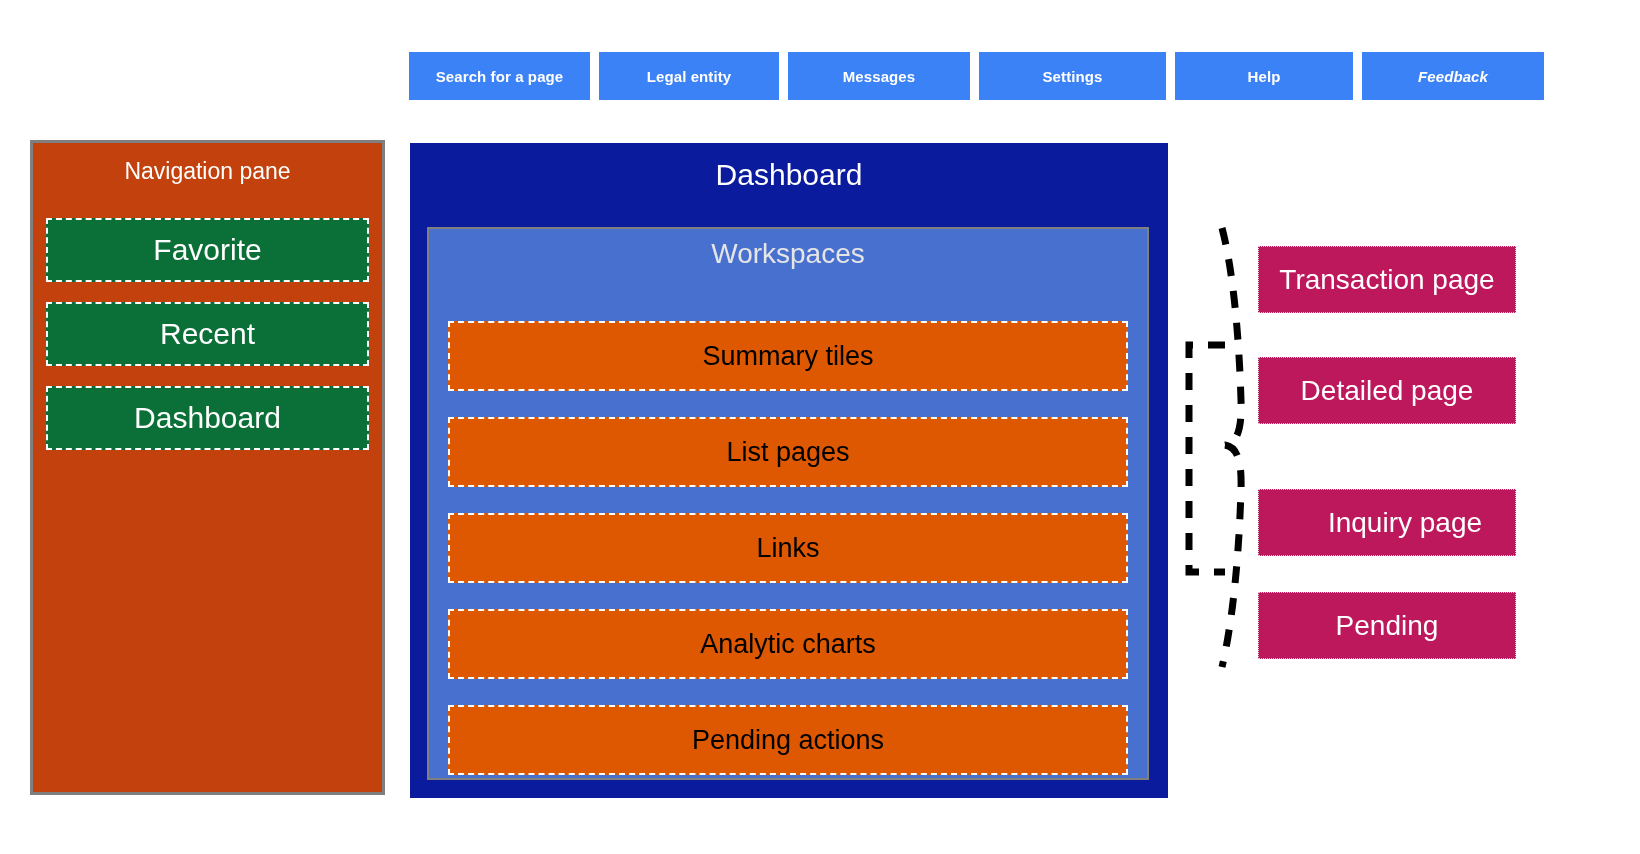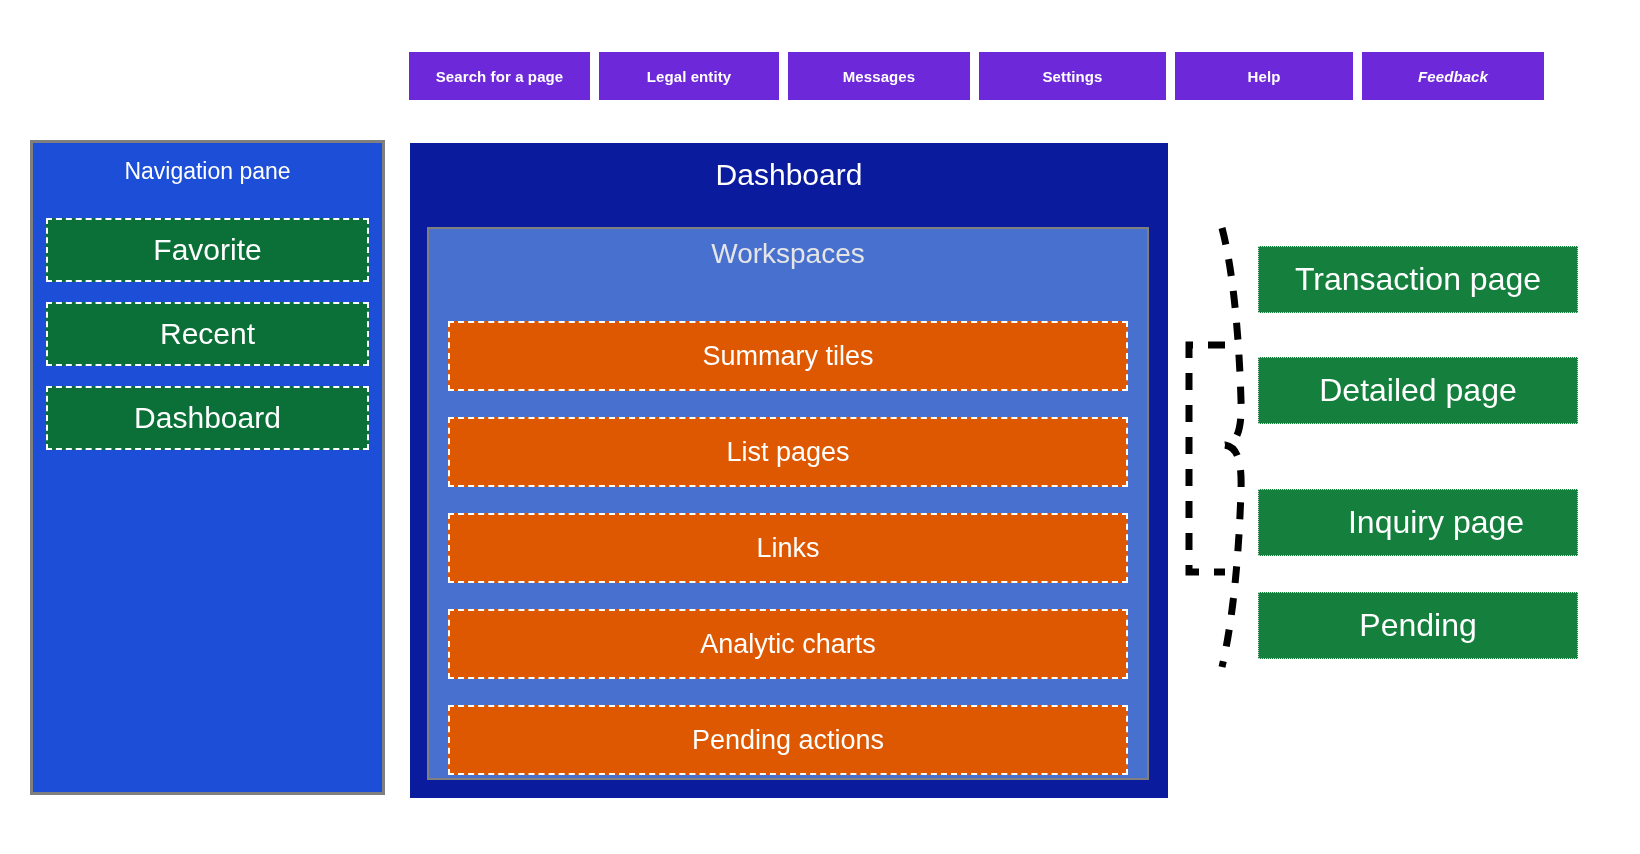--- a/index.html
+++ b/index.html
@@ -10,41 +10,41 @@
     font-family:"Liberation Sans", sans-serif;
     overflow:hidden;
     position:relative;
     -webkit-font-smoothing:antialiased;
   }
   .stage{position:absolute;left:0;top:0;width:1640px;height:854px;}
 
   
   .topbar{position:absolute;left:409px;top:52px;height:48px;display:flex;}
   .topbtn{
-    background:#6d28d9;
+    background:#3b82f6;
     color:#ffffff;
     font-size:15px;
     font-weight:bold;
     display:flex;align-items:center;justify-content:center;
     height:48px;
     letter-spacing:.1px;
     margin-right:9px;
   }
   .topbtn:last-child{margin-right:0;font-style:italic;}
   .w1{width:181px;}
   .w2{width:180px;}
   .w3{width:182px;}
   .w4{width:187px;}
   .w5{width:178px;}
   .w6{width:182px;}
 
   
   .navpane{
     position:absolute;left:30px;top:140px;width:355px;height:655px;
-    background:#1d4ed8;
+    background:#c2410c;
     border:3px solid #7F7F7F;
     box-sizing:border-box;
   }
   .nav-title{
     color:#ffffff;font-size:23px;
     text-align:center;
     margin-top:13px;
     line-height:30px;
   }
   .nav-items{margin-top:32px;padding:0 13px;}
@@ -80,36 +80,36 @@
     margin-top:7px;line-height:36px;
   }
   .tiles{position:absolute;left:19px;top:92px;right:19px;}
   .tile{
     background:#DD5800;
     border:2px dashed #ffffff;
     box-sizing:border-box;
     height:70px;
     margin-bottom:26px;
     display:flex;align-items:center;justify-content:center;
-    color:#ffffff;font-size:27px;
+    color:#000000;font-size:27px;
   }
   .tile:last-child{margin-bottom:16px;}
 
   
   .brace{position:absolute;left:1175px;top:215px;width:90px;height:470px;}
 
   
   .graybox{
     position:absolute;left:1258px;
-    width:320px;height:67px;
-    background:#15803d;
+    width:258px;height:67px;
+    background:#be185d;
     border:1px dotted #D4D4D4;
     box-sizing:border-box;
     display:flex;align-items:center;justify-content:center;
-    color:#ffffff;font-size:32px;
+    color:#ffffff;font-size:28px;
   }
   .g1{top:246px;}
   .g2{top:357px;}
   .g3{top:489px;padding-left:36px;}
   .g4{top:592px;}
 </style>
 </head>
 <body>
 
 <div class="stage">

